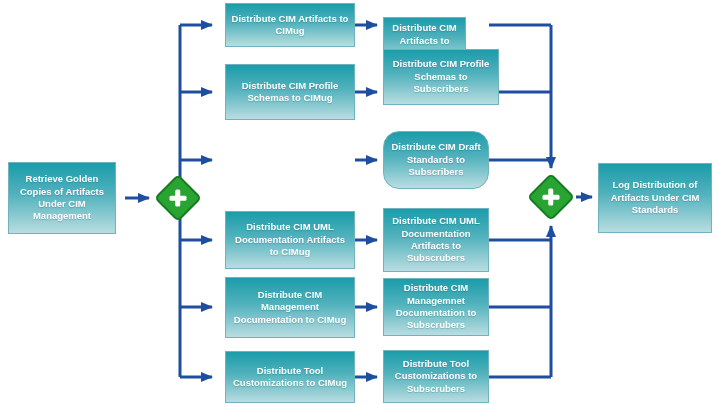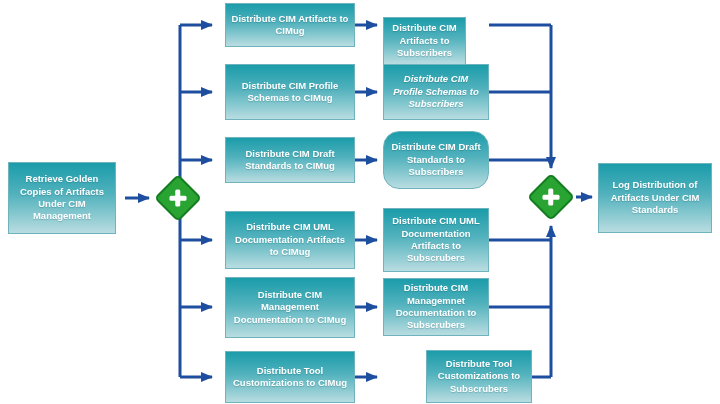--- a/index.html
+++ b/index.html
@@ -75,31 +75,30 @@
 
   <div class="box" style="left:8px; top:162px; width:108px; height:72px;">Retrieve Golden Copies of Artifacts Under CIM Management</div>
 
   <div class="gateway" style="left:161px; top:181px;">
     <span class="plus-bar plus-h"></span>
     <span class="plus-bar plus-v"></span>
   </div>
 
   <div class="box" style="left:225px; top:3px;   width:130px; height:44px;">Distribute CIM Artifacts to CIMug</div>
   <div class="box" style="left:225px; top:64px;  width:130px; height:56px;">Distribute CIM Profile Schemas to CIMug</div>
-  <div class="box" style="left:225px; top:137px; width:130px; height:46px;">Distribute CIM Draft Standards to CIMug</div>
   <div class="box" style="left:225px; top:211px; width:130px; height:58px;">Distribute CIM UML Documentation Artifacts to CIMug</div>
   <div class="box" style="left:225px; top:277px; width:130px; height:61px;">Distribute CIM Management Documentation to CIMug</div>
   <div class="box" style="left:225px; top:351px; width:130px; height:52px;">Distribute Tool Customizations to CIMug</div>
 
   <div class="box" style="left:383px; top:1px;   width:83px; height:48px;margin-top:16px;">Distribute CIM Artifacts to Subscribers</div>
-  <div class="box" style="left:383px; top:64px;  width:106px; height:56px;font-style:italic;">Distribute CIM Profile Schemas to Subscribers</div>
+  <div class="box" style="left:383px; top:49px;  width:116px; height:56px;">Distribute CIM Profile Schemas to Subscribers</div>
   <div class="box" style="left:383px; top:131px; width:106px; height:58px;border-radius:16px;">Distribute CIM Draft Standards to Subscribers</div>
   <div class="box" style="left:383px; top:208px; width:106px; height:64px;text-align:center;">Distribute CIM UML Documentation Artifacts to Subscrubers</div>
   <div class="box" style="left:383px; top:278px; width:106px; height:58px;">Distribute CIM Managemnet Documentation to Subscrubers</div>
-  <div class="box" style="left:383px; top:350px; width:106px; height:53px;margin-left:43px;">Distribute Tool Customizations to Subscrubers</div>
+  <div class="box" style="left:383px; top:350px; width:106px; height:53px;">Distribute Tool Customizations to Subscrubers</div>
 
   <div class="gateway" style="left:534px; top:180px;">
     <span class="plus-bar plus-h"></span>
     <span class="plus-bar plus-v"></span>
   </div>
 
   <div class="box" style="left:598px; top:163px; width:114px; height:70px;">Log Distribution of Artifacts Under CIM Standards</div>
 
 </div>
 

